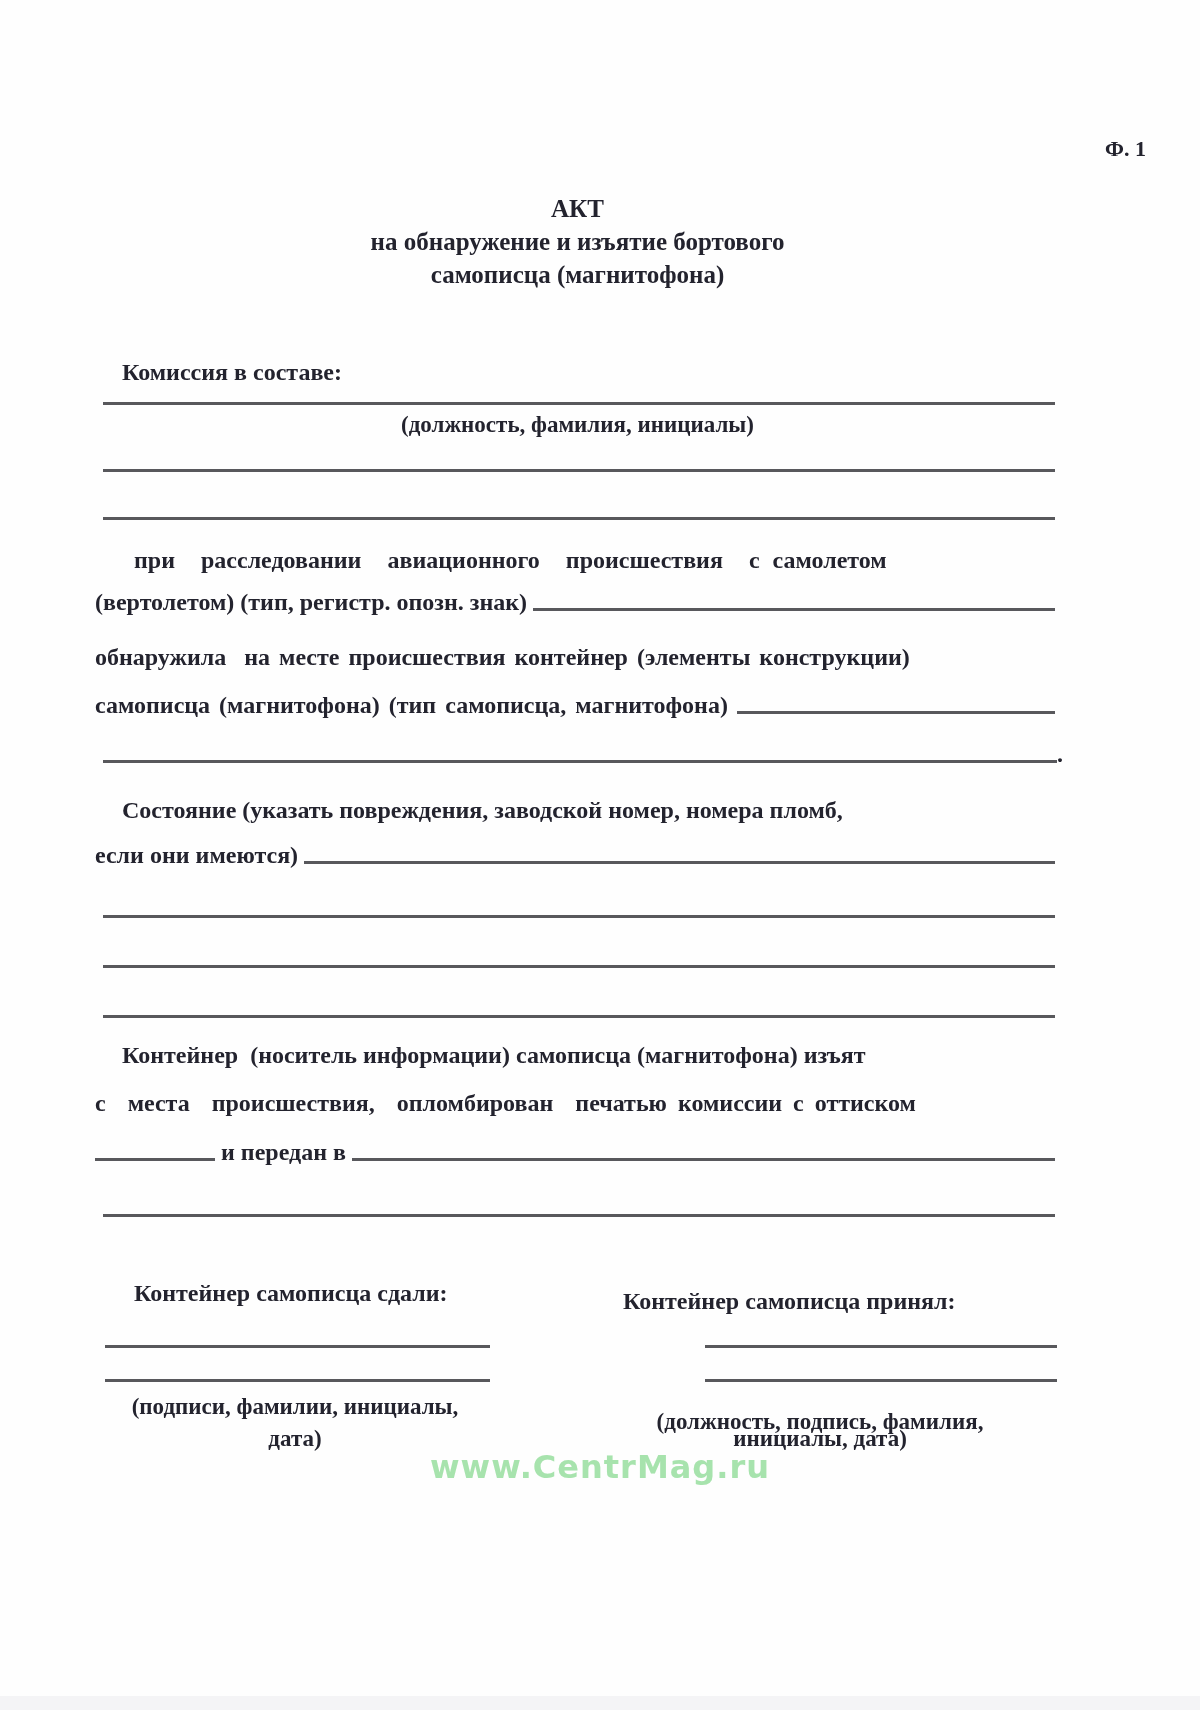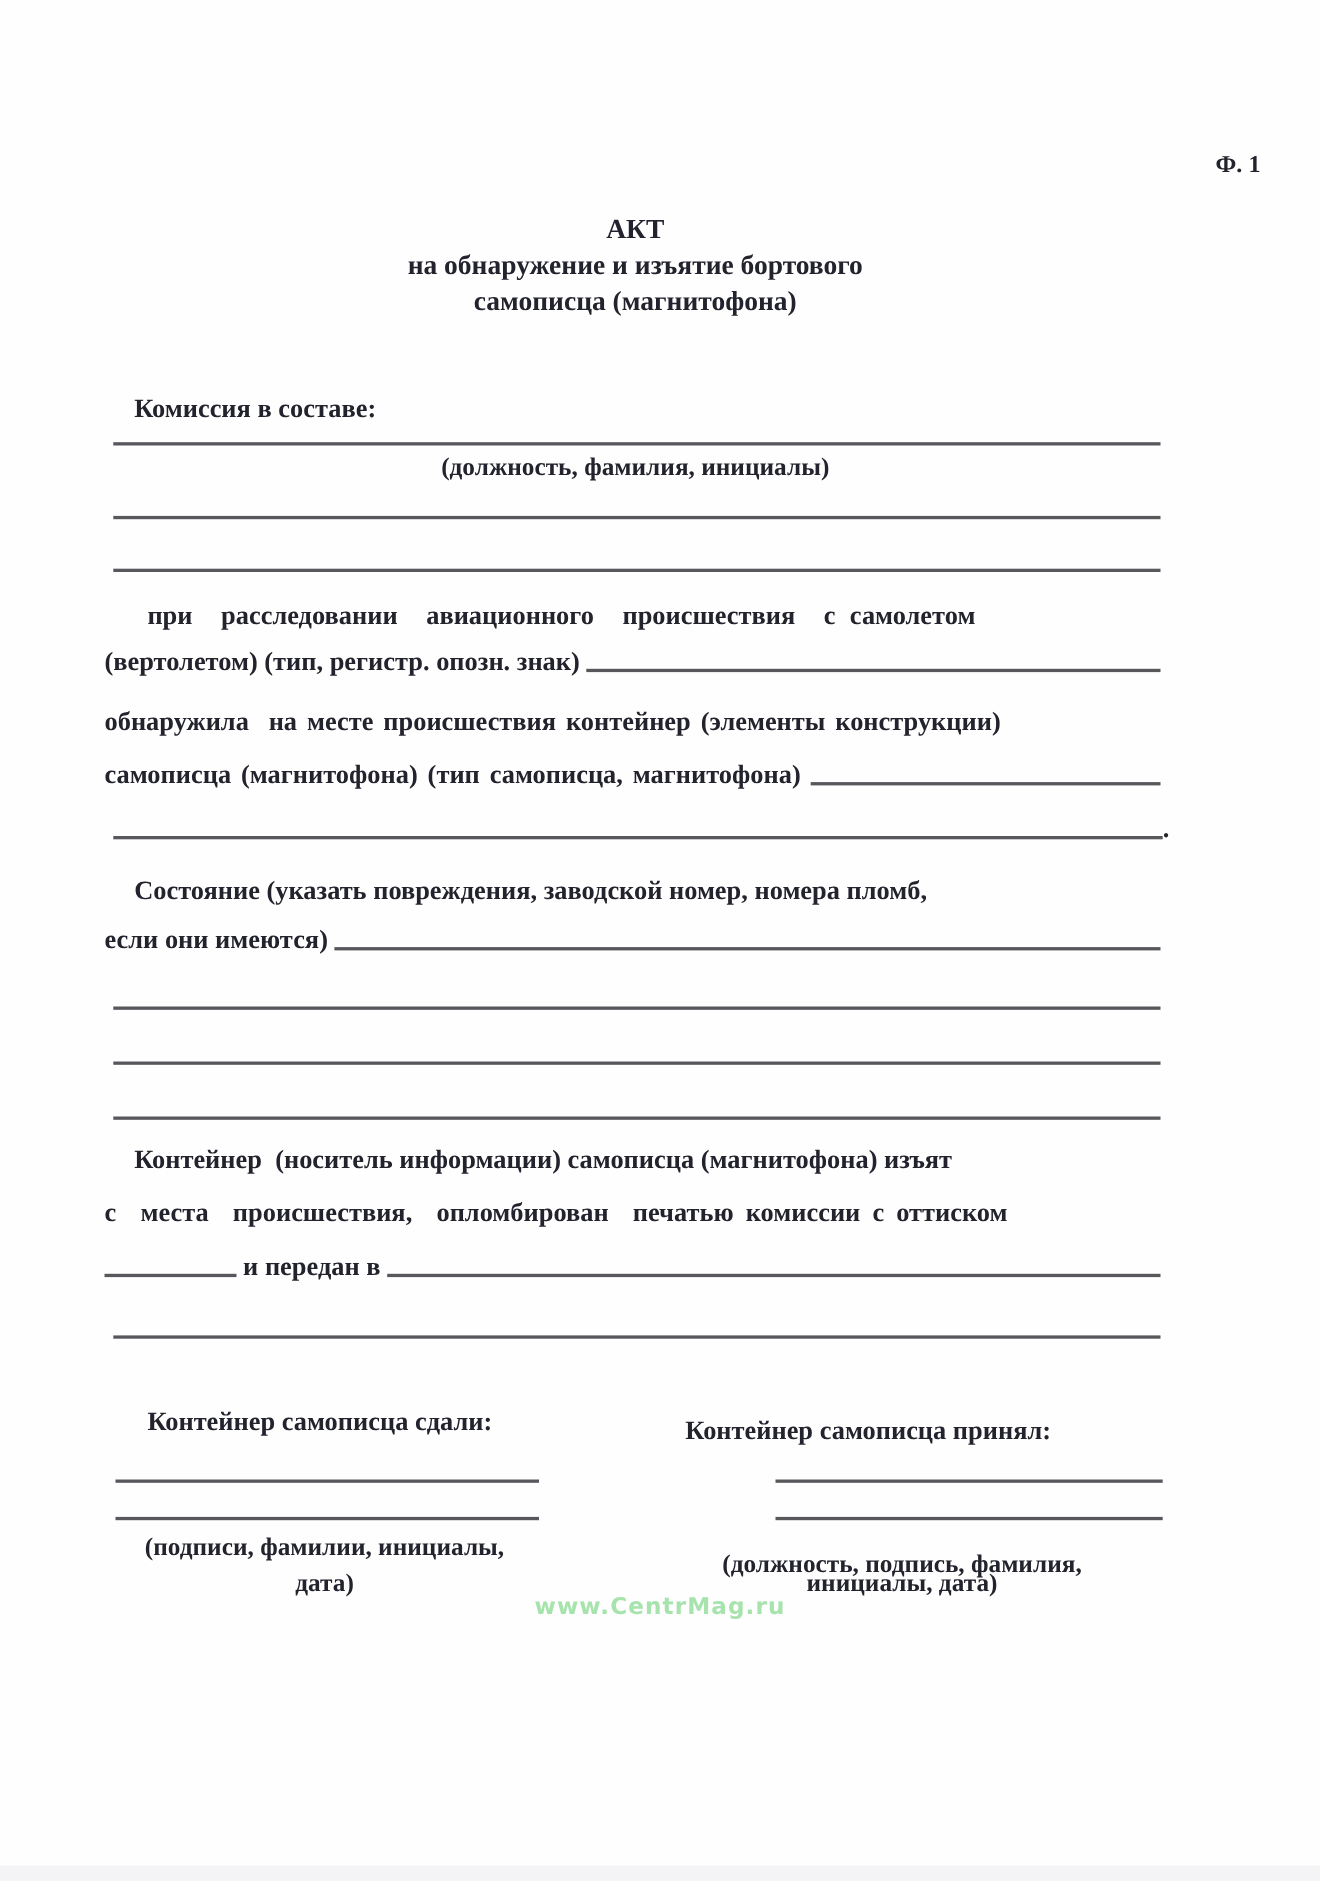--- a/index.html
+++ b/index.html
@@ -25,21 +25,21 @@
   .fill-row .row-text{font-size:24px;font-weight:bold;white-space:pre;line-height:1.1;}
   .fill-row .line-seg{height:3px;background:var(--line);align-self:flex-end;margin-bottom:4px;}
   .grow{flex:1;}
   .title-block{text-align:center;font-weight:bold;font-size:25px;line-height:33px;}
   .ws7{word-spacing:7px;margin-left:12px;}
   .ws5{word-spacing:5px;}
   .ws3{word-spacing:3px;}
   .sig-header{font-size:24px;font-weight:bold;white-space:pre;}
   .watermark{
     font-family:"DejaVu Sans", sans-serif;
-    font-size:21px;font-weight:bold;
+    font-size:32px;font-weight:bold;
     color:var(--watermark);
     text-align:center;letter-spacing:1px;
   }
   .bottom-strip{left:0;bottom:0;width:1200px;height:14px;background:#f4f4f6;}
 </style>
 </head>
 <body>
 
 <div class="abs txt" style="top:136px;left:1105px;font-size:22px;">Ф. 1</div>
 

